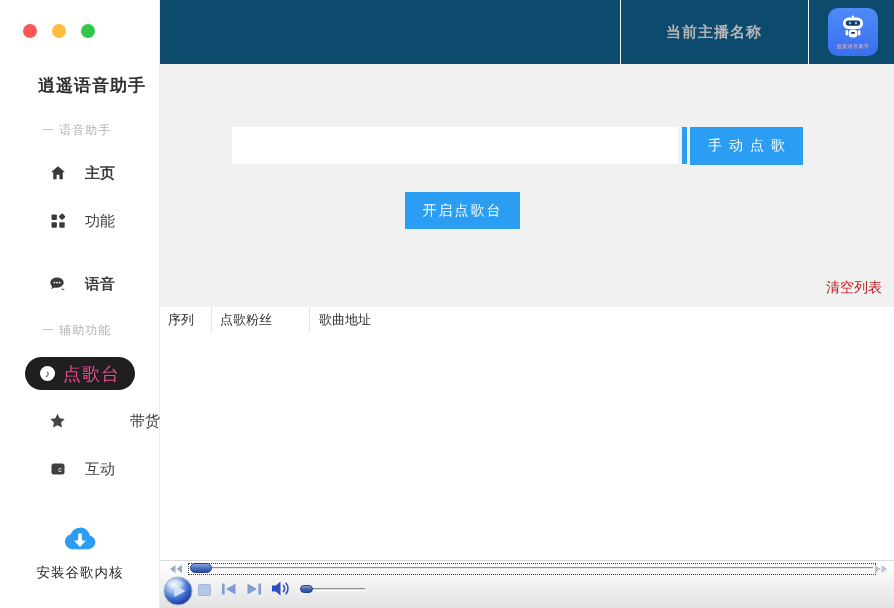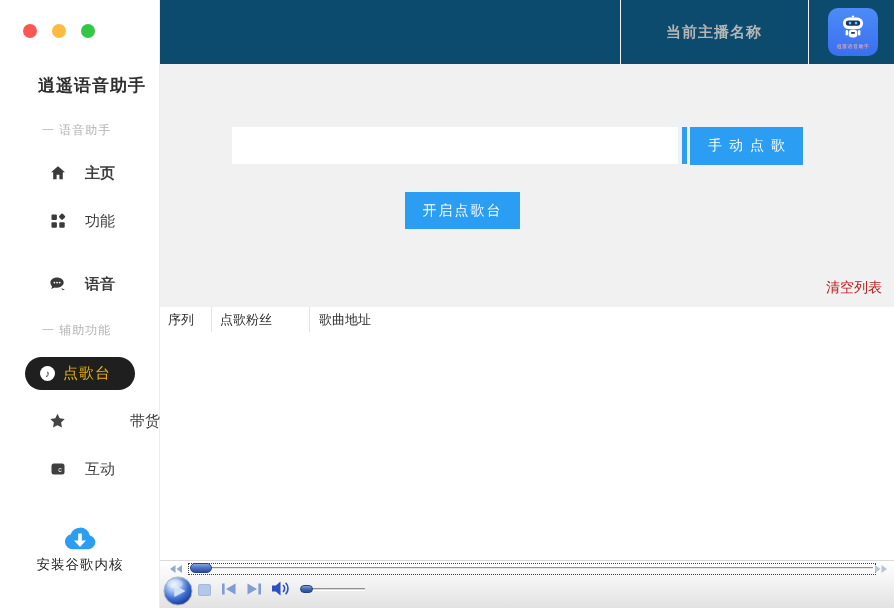--- a/index.html
+++ b/index.html
@@ -20,24 +20,24 @@
   .sb-item { position:absolute; left:0; width:160px; height:26px; display:flex; align-items:center; cursor:pointer; }
   .sb-item .ico { width:17px; height:17px; margin-left:49px; display:flex; align-items:center; justify-content:center; }
   .sb-item .lbl { margin-left:19px; font-size:15px; color:#3d3d3d; }
   .it-home  { top:160px;font-weight:bold; }
   .it-func  { top:208px; }
   .it-voice { top:271px;font-weight:bold; }
   .it-star  { top:408px;justify-content:space-between; }
   .it-inter { top:456px; }
   .pill { position:absolute; left:25px; top:357px; width:110px; height:33px; border-radius:17px; background:#1f1f1f; display:flex; align-items:center; cursor:pointer; }
   .pill .disc { width:15px; height:15px; border-radius:50%; background:#fff; margin-left:15px; display:flex; align-items:center; justify-content:center; font-size:10px; color:#1f1f1f; line-height:1; }
-  .pill .lbl { color:#eab308; font-size:15px; margin-left:8px; letter-spacing:1px; }
+  .pill .lbl { color:#ec4899; font-size:18px; margin-left:8px; letter-spacing:1px; }
   .install { position:absolute; left:0; top:524px; width:160px; text-align:center; cursor:pointer; }
   .install svg { display:block; margin:0 auto; }
-  .install .lbl { display:block; margin-top:0; font-size:13.5px; color:#1c1c1c; letter-spacing:1px; }
+  .install .lbl { display:block; margin-top:8px; font-size:13.5px; color:#1c1c1c; letter-spacing:1px; }
 
   
   .header { position:absolute; left:160px; top:0; width:734px; height:64px; background:#0c4a6e; }
   .hd-div { position:absolute; top:0; width:1px; height:64px; background:#f0f0f0; }
   .hd-div1 { left:460px; }
   .hd-div2 { left:648px; }
   .broadcaster { position:absolute; left:460px; top:0; width:188px; height:64px; line-height:64px; text-align:center; font-size:15px; font-weight:600; color:#b5b5b5; letter-spacing:1px; }
   .logo { position:absolute; right:16px; top:8px; width:50px; height:48px; border-radius:10px; background:linear-gradient(180deg,#4d8bf8 0%,#3a6fee 100%); display:flex; flex-direction:column; align-items:center; justify-content:center; }
   .logo .cap { font-size:5px; color:#ffb9ac; margin-top:1px; letter-spacing:.5px; }
 

